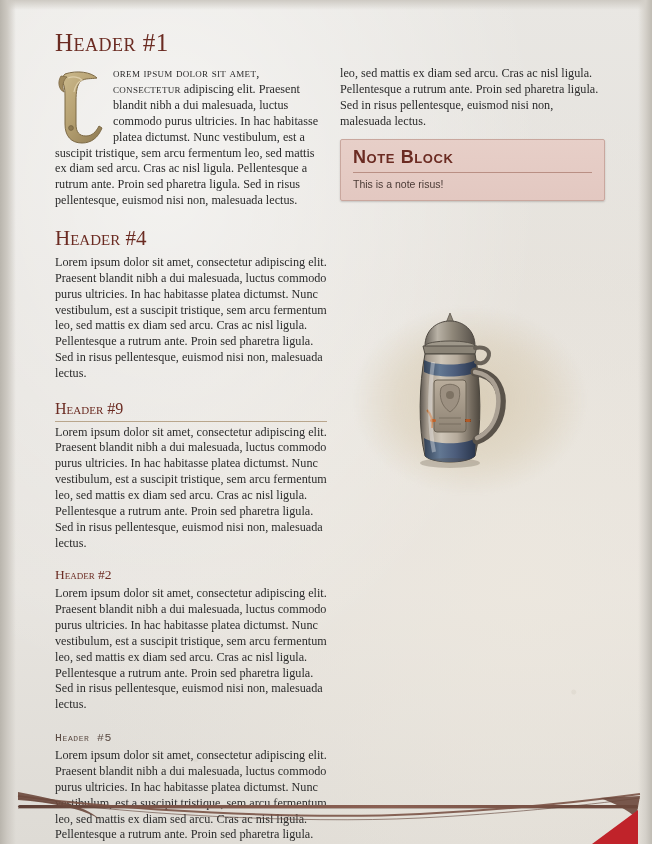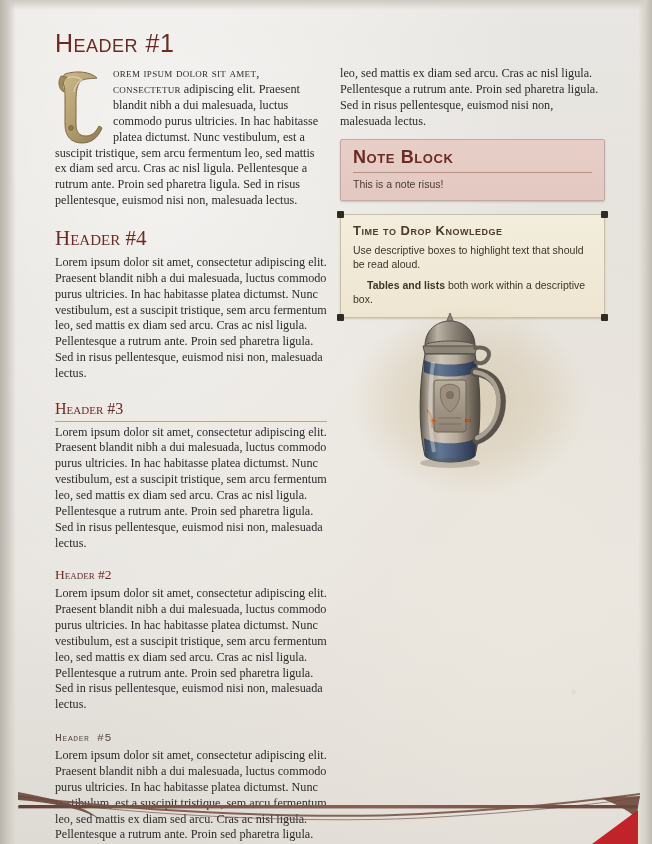--- a/index.html
+++ b/index.html
@@ -116,21 +116,21 @@
   }
   .col-right {
     position: absolute;
     left: 340px;
     top: 66px;
     width: 265px;
   }
 
   
   h1.h1 {
-    font-family: Liberation Sans, sans-serif;
+    font-family: Liberation Serif, serif;
     font-variant: small-caps;
     color: #6b2b22;
     font-size: 25px;
     font-weight: normal;
     letter-spacing: 0.5px;
     margin: 0 0 10px 0;
     line-height: 1.05;
   }
   h2.h2 {
     font-family: "Liberation Serif", serif;
@@ -322,50 +322,41 @@
             <path d="M6 8 C2 14, 4 22, 9 24 C7 18, 8 12, 12 9 Z" fill="#a08a5e" stroke="#7d6a46" stroke-width="0.8"></path>
             <circle cx="16" cy="60" r="2.4" fill="#8e7a52" stroke="#6f5f3f" stroke-width="0.7"></circle>
           </svg>
         </span>
         <p class="first-para"><span class="smallcaps-lead">orem ipsum dolor sit amet, consectetur</span><span> adipiscing elit. Praesent blandit nibh a dui malesuada, luctus commodo purus ultricies. In hac habitasse platea dictumst. Nunc vestibulum, est a suscipit tristique, sem arcu fermentum leo, sed mattis ex diam sed arcu. Cras ac nisl ligula. Pellentesque a rutrum ante. Proin sed pharetra ligula. Sed in risus pellentesque, euismod nisi non, malesuada lectus.</span></p>
       </div>
 
       <h2 class="h2">Header #4</h2>
       <p class="body">Lorem ipsum dolor sit amet, consectetur adipiscing elit. Praesent blandit nibh a dui malesuada, luctus commodo purus ultricies. In hac habitasse platea dictumst. Nunc vestibulum, est a suscipit tristique, sem arcu fermentum leo, sed mattis ex diam sed arcu. Cras ac nisl ligula. Pellentesque a rutrum ante. Proin sed pharetra ligula. Sed in risus pellentesque, euismod nisi non, malesuada lectus.</p>
 
-      <h3 class="h3">Header #3</h3>
+      <h3 class="h3">Header #9</h3>
       <p class="body">Lorem ipsum dolor sit amet, consectetur adipiscing elit. Praesent blandit nibh a dui malesuada, luctus commodo purus ultricies. In hac habitasse platea dictumst. Nunc vestibulum, est a suscipit tristique, sem arcu fermentum leo, sed mattis ex diam sed arcu. Cras ac nisl ligula. Pellentesque a rutrum ante. Proin sed pharetra ligula. Sed in risus pellentesque, euismod nisi non, malesuada lectus.</p>
 
       <h4 class="h4">Header #2</h4>
       <p class="body">Lorem ipsum dolor sit amet, consectetur adipiscing elit. Praesent blandit nibh a dui malesuada, luctus commodo purus ultricies. In hac habitasse platea dictumst. Nunc vestibulum, est a suscipit tristique, sem arcu fermentum leo, sed mattis ex diam sed arcu. Cras ac nisl ligula. Pellentesque a rutrum ante. Proin sed pharetra ligula. Sed in risus pellentesque, euismod nisi non, malesuada lectus.</p>
 
       <h5 class="h5">Header #5</h5>
       <p class="body">Lorem ipsum dolor sit amet, consectetur adipiscing elit. Praesent blandit nibh a dui malesuada, luctus commodo purus ultricies. In hac habitasse platea dictumst. Nunc vestibulum, est a suscipit tristique, sem arcu fermentum leo, sed mattis ex diam sed arcu. Cras ac nisl ligula. Pellentesque a rutrum ante. Proin sed pharetra ligula. Sed in risus pellentesque, euismod nisi non, malesuada lectus.</p>
 
     </div>
 
     <div class="col-right">
 
       <p class="body">leo, sed mattis ex diam sed arcu. Cras ac nisl ligula. Pellentesque a rutrum ante. Proin sed pharetra ligula. Sed in risus pellentesque, euismod nisi non, malesuada lectus.</p>
 
       <div class="note-block">
         <div class="note-title">Note Block</div>
         <div class="note-rule"></div>
         <p class="note-text">This is a note risus!</p>
       </div>
 
-      <div class="desc-block">
-        <span class="nub tl"></span>
-        <span class="nub tr"></span>
-        <span class="nub bl"></span>
-        <span class="nub br"></span>
-        <div class="desc-title">Time to Drop Knowledge</div>
-        <p class="desc-text">Use descriptive boxes to highlight text that should be read aloud.</p>
-        <p class="desc-text indent"><b>Tables and lists</b><span> both work within a descriptive box.</span></p>
-      </div>
 
     </div>
 
     <div class="art-wrap">
       <div class="art-stain"></div>
       <svg class="art-svg" width="245" height="210" viewBox="0 0 245 210" style="position:absolute;left:0;top:0;">
         <defs>
           <linearGradient id="bodyg" x1="0" y1="0" x2="1" y2="0">
             <stop offset="0%" stop-color="#5c564f"></stop>
             <stop offset="12%" stop-color="#a49a8d"></stop>

